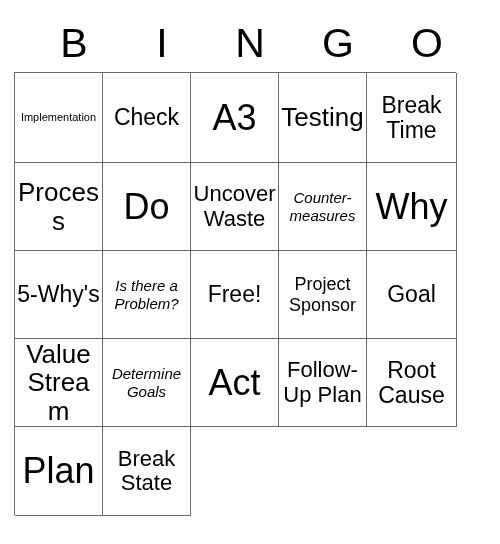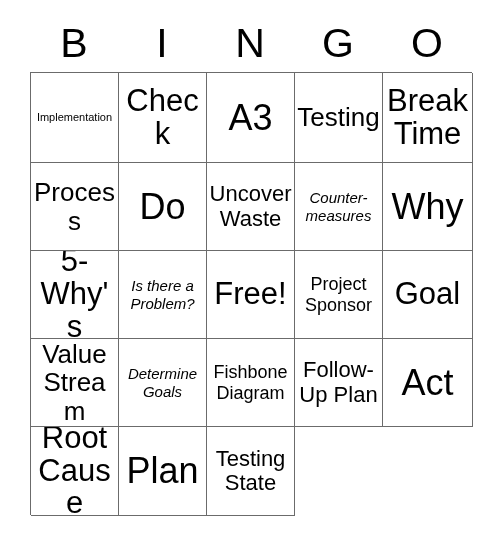--- a/index.html
+++ b/index.html
@@ -40,21 +40,21 @@
     font-weight: normal;
     line-height: 1;
     letter-spacing: 0px;
     color: #000000;
   }
   .header-cell.last { flex: 0 0 90px; }
 
   
   .grid {
     position: absolute;
-    left: 30px;
+    left: 14px;
     top: 72px;
     width: 442px;
     height: 443px;
     box-sizing: border-box;
     border-top: 1px solid #6b6b6b;
     border-left: 1px solid #6b6b6b;
     display: grid;
     grid-template-columns: 88px 88px 88px 88px 90px;
     grid-template-rows: 90px 88px 88px 88px 89px;
   }
@@ -78,21 +78,21 @@
     color: #000000;
     word-wrap: break-word;
   }
 
   
   .fs-xs   .cell-text { font-size: 11px;  line-height: 1.15; }
   .fs-sm   .cell-text { font-size: 15px;  line-height: 1.14; font-style: italic; }
   .fs-md   .cell-text { font-size: 18px;  line-height: 1.14; }
   .fs-lg   .cell-text { font-size: 22px;  line-height: 1.10; }
   .fs-xl   .cell-text { font-size: 26px;  line-height: 1.08; }
-  .fs-xxl  .cell-text { font-size: 31px;  line-height: 1.06; }
+  .fs-xxl  .cell-text { font-size: 23px;  line-height: 1.06; }
   .fs-huge .cell-text { font-size: 36px;  line-height: 1.04; text-align: center; }
 </style>
 </head>
 <body>
 
 <div class="bingo-card">
 
   <div class="header-row">
     <div class="header-cell">B</div>
     <div class="header-cell">I</div>
@@ -150,34 +150,31 @@
     <div class="cell fs-xxl">
         <span class="cell-text">Goal</span>
       </div>
 
     <div class="cell fs-xl">
         <span class="cell-text">Value Stream</span>
       </div>
     <div class="cell fs-sm">
         <span class="cell-text">Determine Goals</span>
       </div>
-    <div class="cell fs-md">
-        <span class="cell-text">Fishbone Diagram</span>
+    <div class="cell fs-huge">
+        <span class="cell-text">Act</span>
       </div>
+
     <div class="cell fs-lg">
         <span class="cell-text">Follow-Up Plan</span>
-      </div>
-
-    <div class="cell fs-huge">
-        <span class="cell-text">Act</span>
       </div>
     <div class="cell fs-xxl">
         <span class="cell-text">Root Cause</span>
       </div>
     <div class="cell fs-huge">
         <span class="cell-text">Plan</span>
       </div>
     <div class="cell fs-lg">
-        <span class="cell-text">Testing State</span>
+        <span class="cell-text">Break State</span>
       </div>
 
   </div>
 </div>
 
 </body></html>

